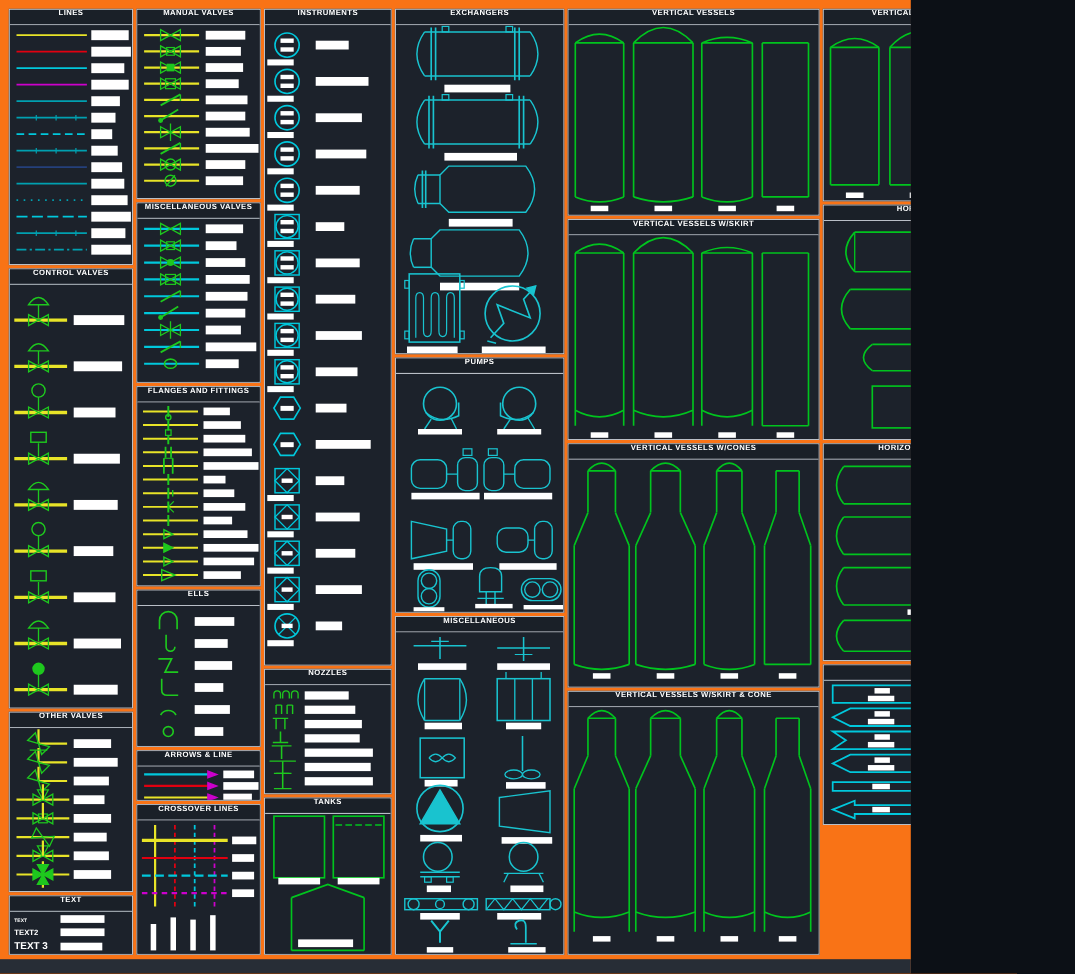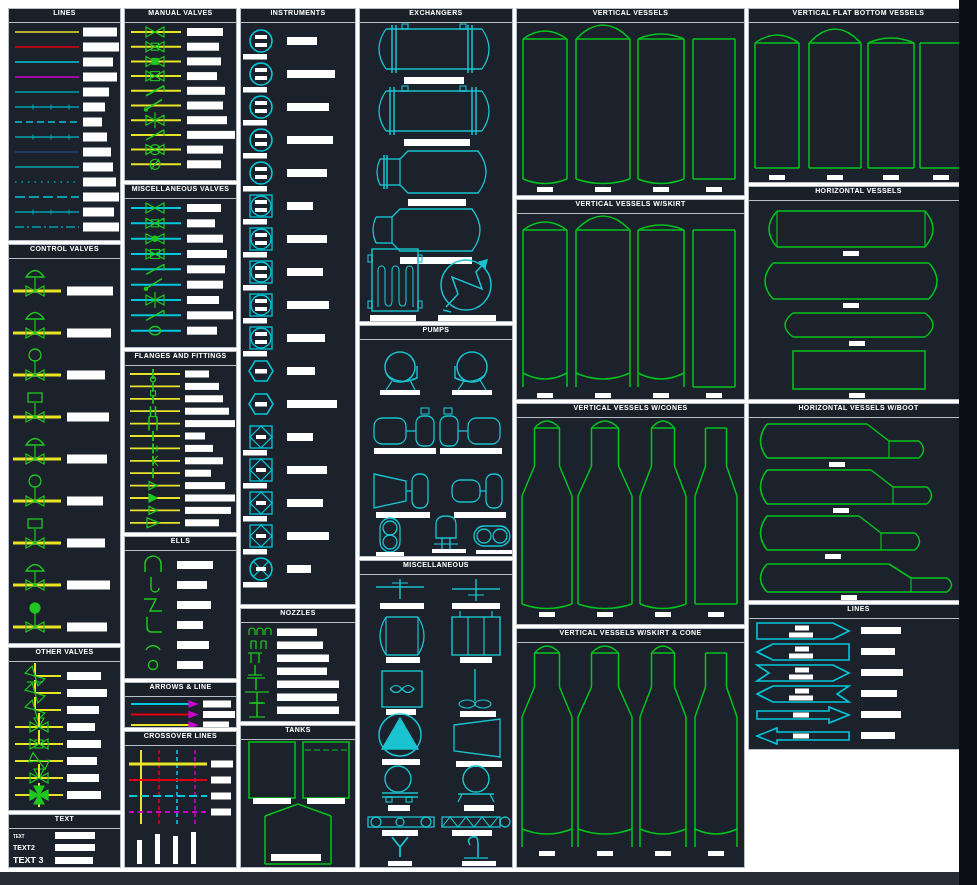--- a/index.html
+++ b/index.html
@@ -1,16 +1,16 @@
 <!DOCTYPE html>
 <html><head>
 <meta charset="utf-8">
 <style>
   html,body{margin:0;padding:0;background:#0c1016;}
-  #root{position:relative;width:959px;height:885px;background:#ffffff;overflow:hidden;
+  #root{position:relative;width:828px;height:885px;background:#f97316;overflow:hidden;
         font-family:"Liberation Sans",sans-serif;}
   .panel{position:absolute;border:1px solid #b9bfc7;background:#10151b;box-sizing:border-box;}
   .panel-header{height:13px;line-height:13px;text-align:center;color:#fff;
     font:bold 7px "Liberation Sans",sans-serif;letter-spacing:.4px;
     border-bottom:1px solid #b9bfc7;background:#1a2028;text-transform:uppercase;
     white-space:nowrap;overflow:hidden;}
   .panel svg{display:block;background:#1c222b;}
   #bottom-band{position:absolute;left:0;top:872px;width:977px;height:13px;background:#272d36;}
 </style>
 </head>

